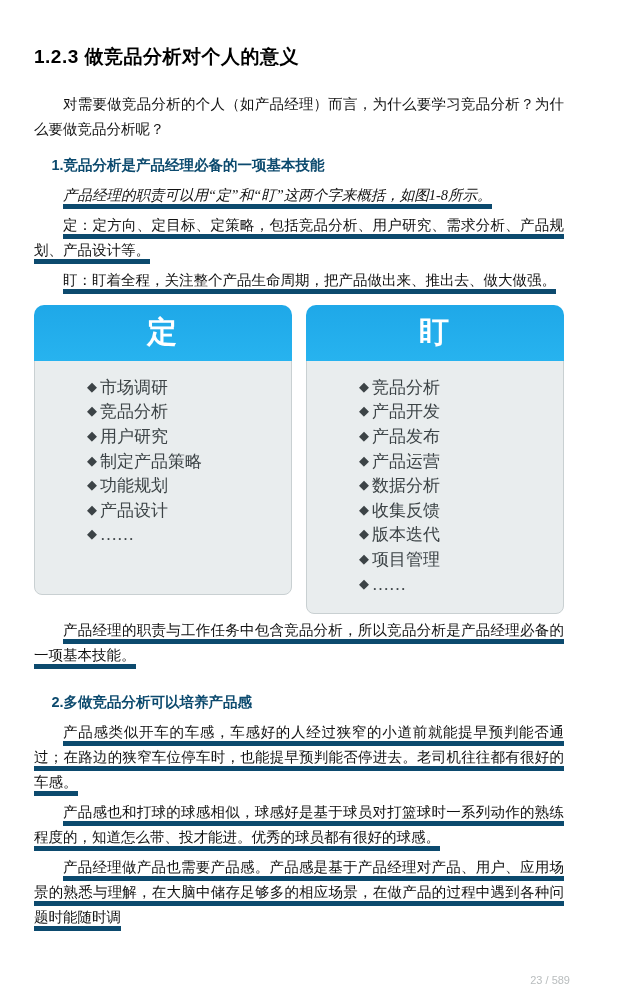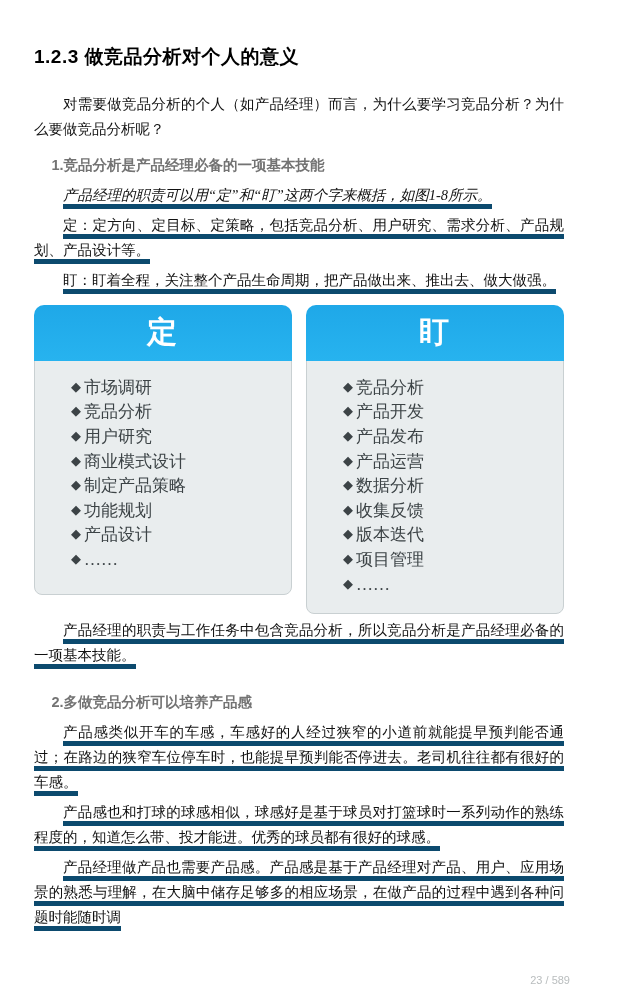--- a/index.html
+++ b/index.html
@@ -41,21 +41,21 @@
   .u {
     border-bottom: 5px solid #0c4a6e;
     padding-bottom: 1px;
   }
   h3.sub-title {
     font-family: "Liberation Sans", "DejaVu Sans", sans-serif;
     font-size: 14.5px;
     font-weight: bold;
     margin: 14px 0 8px 0;
     text-indent: 1.2em;
-    color: #737373;
+    color: #0c4a6e;
   }
   .it {
     font-style: italic;
   }
   
   .figure {
     margin: 12px 0 4px 0;
     display: flex;
     gap: 14px;
     justify-content: center;
@@ -85,21 +85,21 @@
     border: 1px solid #c9d0d2;
     border-radius: 8px;
     margin-top: -16px;
     padding: 30px 0 16px 0;
     min-height: 250px;
     box-sizing: border-box;
   }
   .fig-list {
     list-style: none;
     margin: 0;
-    padding: 0 0 0 36px;
+    padding: 0 0 0 52px;
   }
   .fig-list li {
     font-size: 17px;
     line-height: 1.45;
     color: #3c4346;
     font-family: "Liberation Serif", "DejaVu Serif", serif;
     white-space: nowrap;
   }
   .fig-list li .d {
     font-size: 13px;
@@ -142,21 +142,20 @@
 
   <div class="figure">
 
     <div class="fig-col">
       <div class="fig-head left">定</div>
       <div class="fig-body">
         <ul class="fig-list">
           <li><span class="d">◆</span><span>市场调研</span></li>
           <li><span class="d">◆</span><span>竞品分析</span></li>
           <li><span class="d">◆</span><span>用户研究</span></li>
-          <li><span class="d">◆</span><span>商业模式设计</span></li>
           <li><span class="d">◆</span><span>制定产品策略</span></li>
           <li><span class="d">◆</span><span>功能规划</span></li>
           <li><span class="d">◆</span><span>产品设计</span></li>
           <li><span class="d">◆</span><span>……</span></li>
         </ul>
       </div>
     </div>
 
     <div class="fig-col">
       <div class="fig-head">盯</div>

